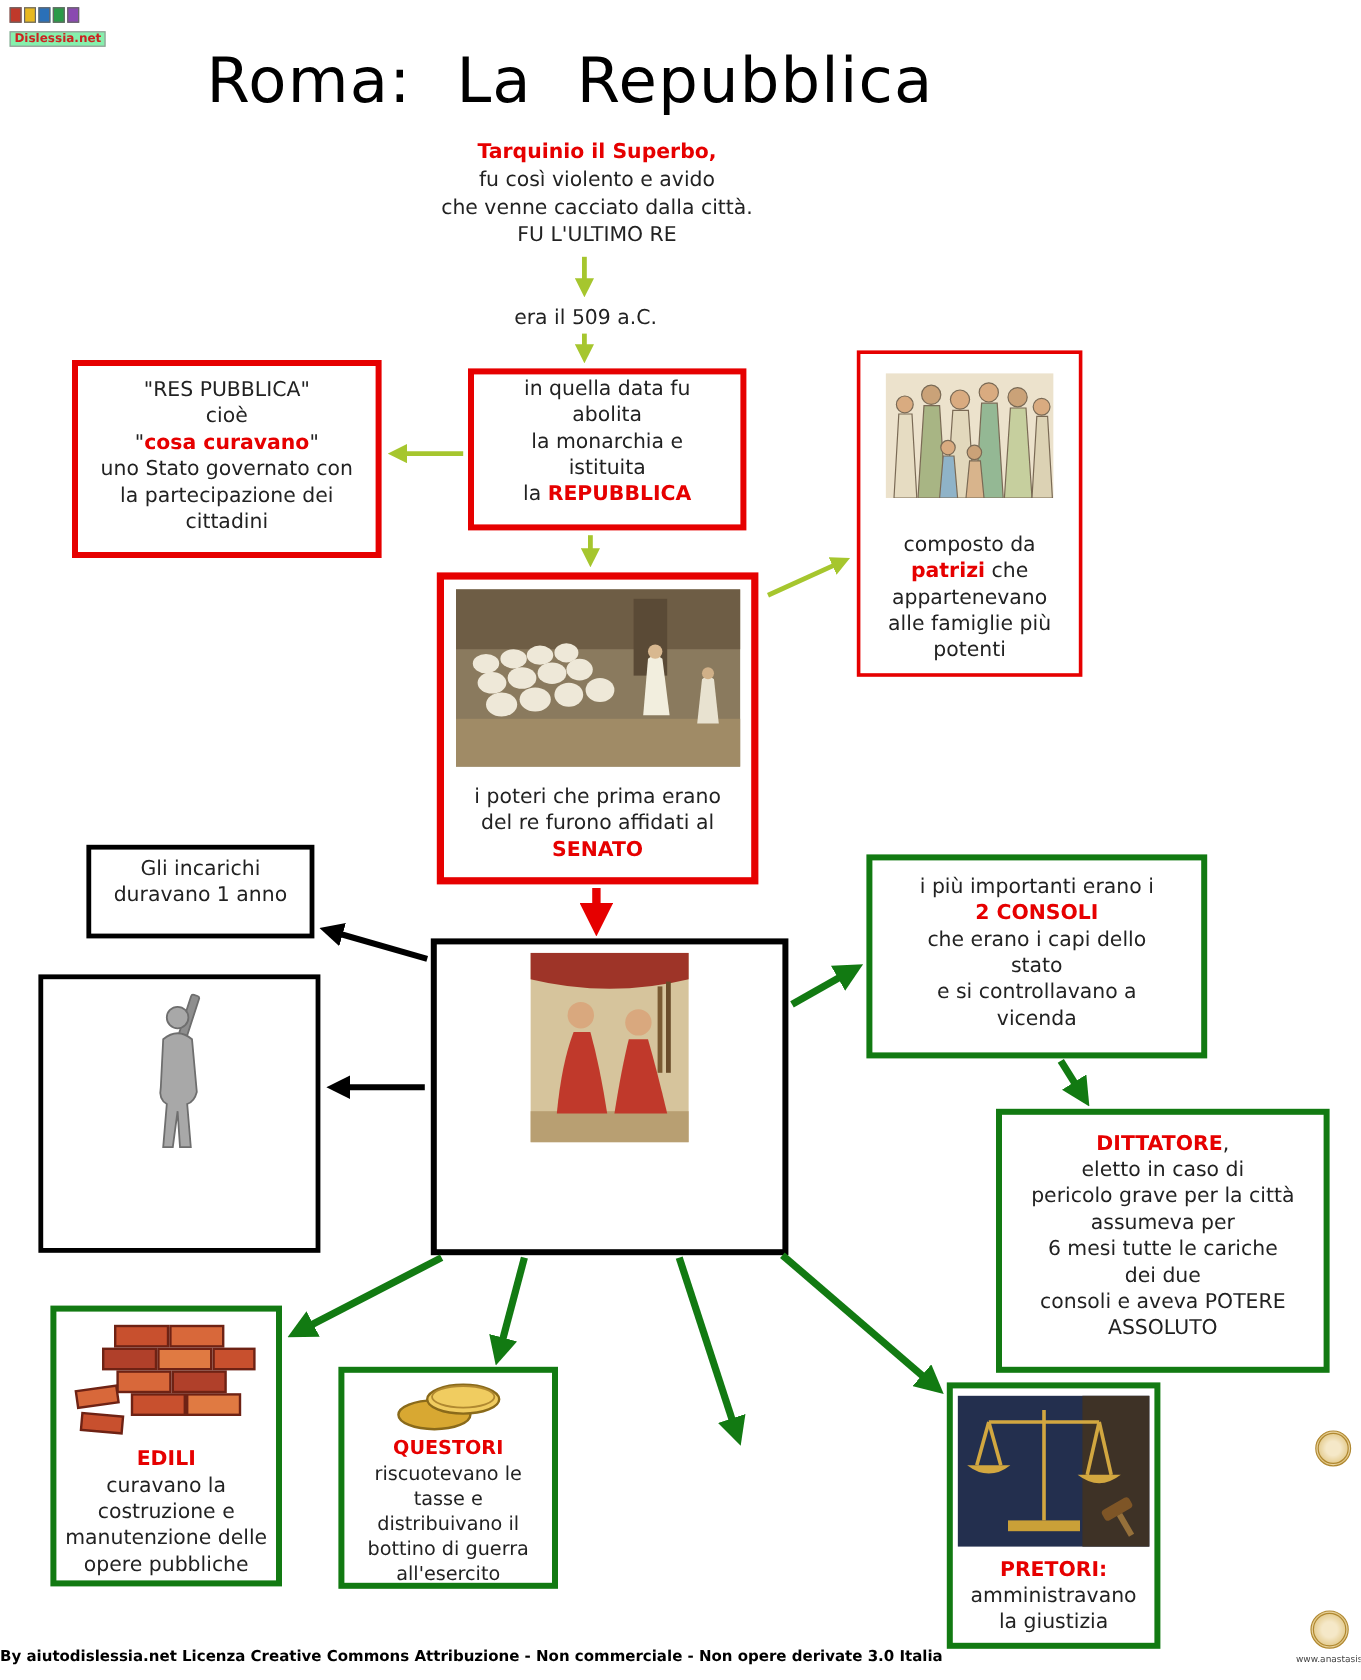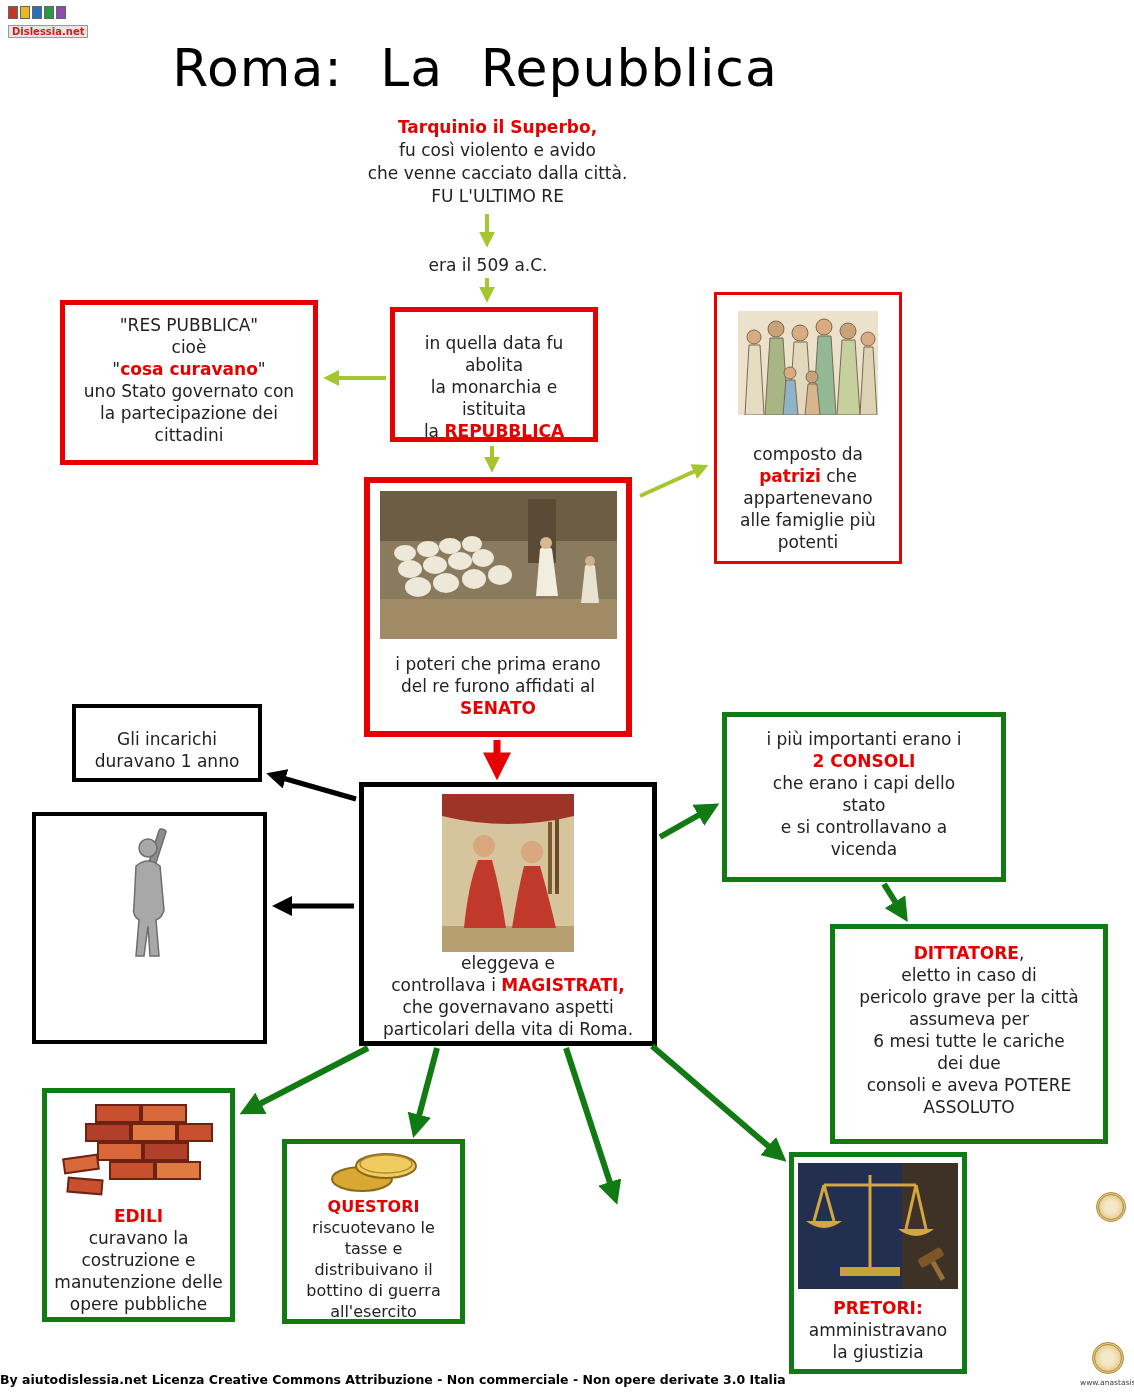--- a/index.html
+++ b/index.html
@@ -23,21 +23,21 @@
            font-size:52px; color:#000; word-spacing:20px; letter-spacing:1px; }
   .intro { position:absolute; left:320px; top:116px; width:355px; text-align:center;
            font-size:17px; line-height:23px; }
   .date-label { position:absolute; left:388px; top:255px; width:200px; text-align:center; font-size:17px; }
   .footer { position:absolute; left:0; top:1372px; font-size:12.5px; font-weight:bold; color:#000; }
   .site-logo { position:absolute; left:8px; top:4px; width:96px; }
   .logo-blocks { display:flex; gap:2px; height:15px; align-items:flex-end; margin-bottom:1px; }
   .logo-blocks .b { display:inline-block; width:10px; height:13px; border:1px solid #666; }
   .b1{background:#c0392b;} .b2{background:#e8b820;} .b3{background:#2a70b8;} .b4{background:#2a9a48;} .b5{background:#8a4ab0;}
   .logo-text { font-size:10px; font-weight:bold; color:#cc2222; border:1px solid #999;
-               padding:0 3px; background:#e5e5e5; display:inline-block; }
+               padding:0 3px; background:#86efac; display:inline-block; }
   .seal { position:absolute; border-radius:50%; border:3px double #b08830;
           background:radial-gradient(circle,#f5e8c8 35%,#d9b96a 100%); }
   .seal-caption { position:absolute; font-size:7.5px; color:#444; }
 </style>
 </head>
 <body>
 
 <div class="page">
 
   <div class="site-logo">
@@ -66,21 +66,21 @@
     <div class="txt">
       <div class="ln">"RES PUBBLICA"</div>
       <div class="ln">cioè</div>
       <div class="ln"><span>"</span><span class="hl">cosa curavano</span><span>"</span></div>
       <div class="ln">uno Stato governato con</div>
       <div class="ln">la partecipazione dei</div>
       <div class="ln">cittadini</div>
     </div>
   </div>
 
-  <div class="node b-red" style="left:390px;top:307px;width:208px;height:135px;padding-top:20px;">
+  <div class="node b-red" style="left:390px;top:307px;width:232px;height:135px;padding-top:1px;">
     <div class="txt">
       <div class="ln">in quella data fu</div>
       <div class="ln">abolita</div>
       <div class="ln">la monarchia e</div>
       <div class="ln">istituita</div>
       <div class="ln"><span>la </span><span class="hl">REPUBBLICA</span></div>
     </div>
   </div>
 
   <div class="node b-red-thin" style="left:714px;top:292px;width:188px;height:272px;">
@@ -143,46 +143,40 @@
         <circle cx="210" cy="70" r="5" fill="#d0b088"></circle>
       </svg>
     </div>
     <div class="txt" style="margin-top:14px;">
       <div class="ln">i poteri che prima erano</div>
       <div class="ln">del re furono affidati al</div>
       <div class="ln hl">SENATO</div>
     </div>
   </div>
 
-  <div class="node b-black" style="left:72px;top:704px;width:190px;height:78px;padding-top:20px;">
+  <div class="node b-black" style="left:72px;top:704px;width:190px;height:78px;padding-top:5px;">
     <div class="txt">
       <div class="ln">Gli incarichi</div>
       <div class="ln">duravano 1 anno</div>
     </div>
   </div>
 
   <div class="node b-black-thick" style="left:359px;top:782px;width:298px;height:264px;">
     <div class="img-wrap" style="margin-top:7px;">
       <svg width="132" height="158" viewBox="0 0 132 158">
         <rect width="132" height="158" fill="#d6c49c"></rect>
         <path d="M0,0 H132 V22 Q66,38 0,22 Z" fill="#9e3428"></path>
         <rect x="0" y="132" width="132" height="26" fill="#b89f72"></rect>
         <circle cx="42" cy="52" r="11" fill="#d9a87e"></circle>
         <path d="M22,134 Q26,92 36,66 L50,66 Q58,95 64,134 Z" fill="#c0392b"></path>
         <circle cx="90" cy="58" r="11" fill="#d9a87e"></circle>
         <path d="M70,134 Q76,96 82,72 L98,72 Q106,100 114,134 Z" fill="#c0392b"></path>
         <rect x="106" y="28" width="4" height="72" fill="#7a5a32"></rect>
         <rect x="113" y="24" width="4" height="76" fill="#6a4c2a"></rect>
       </svg>
-    </div>
-    <div class="txt">
-      <div class="ln">eleggeva e</div>
-      <div class="ln"><span>controllava i </span><span class="hl">MAGISTRATI,</span></div>
-      <div class="ln">che governavano aspetti</div>
-      <div class="ln">particolari della vita di Roma.</div>
     </div>
   </div>
 
   <div class="node b-black" style="left:32px;top:812px;width:235px;height:232px;">
     <div class="img-wrap" style="margin-top:10px;">
       <svg width="118" height="136" viewBox="0 0 118 136">
         <rect width="118" height="136" fill="#ffffff"></rect>
         <g fill="#a8a8a8" stroke="#6e6e6e" stroke-width="1.5">
           <rect x="60" y="2" width="7" height="56" rx="2" transform="rotate(18 63 30)" fill="#8e8e8e"></rect>
           <circle cx="57" cy="22" r="9"></circle>

